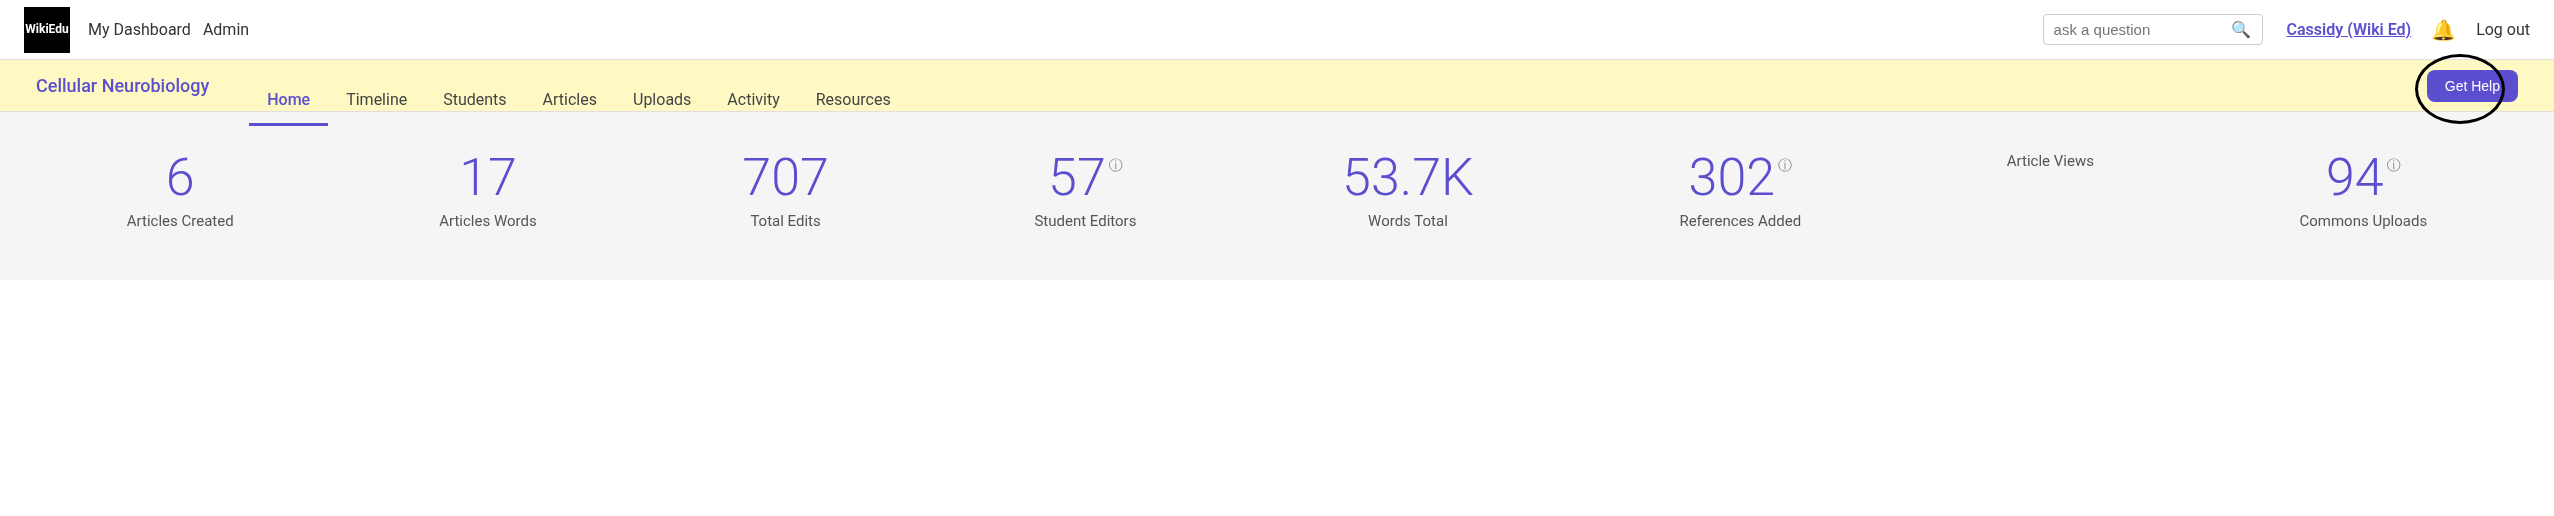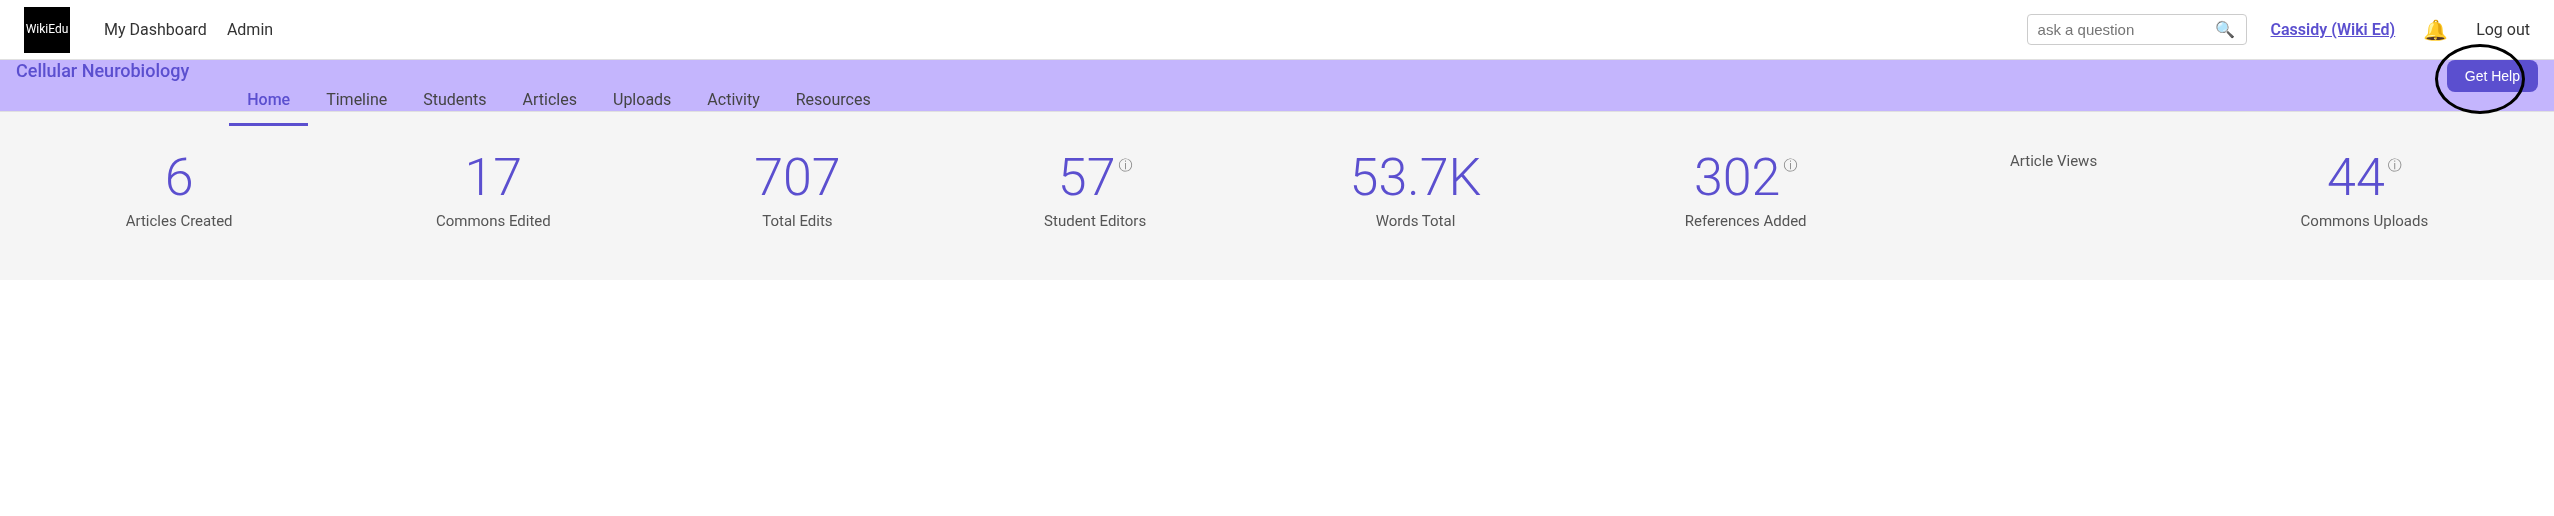--- a/index.html
+++ b/index.html
@@ -13,34 +13,33 @@
       height: 60px;
       border-bottom: 1px solid #e0e0e0;
       background: #fff;
     }
     .logo-box {
       width: 46px;
       height: 46px;
       background: #000;
       color: #fff;
       font-size: 12px;
-      font-weight: normal;
+      font-weight: bold;
       display: flex;
       align-items: center;
       justify-content: center;
       flex-shrink: 0;
       margin-right: 18px;
       line-height: 1.1;
       text-align: center;
     }
     .top-nav-links {
       display: flex;
-      gap: 20px;
+      gap: 12px;
       align-items: flex-end;
-      margin-left: 16px;
     }
     .top-nav-links a {
       text-decoration: none;
       color: #333;
       font-size: 16px;
     }
     .search-area {
       margin-left: auto;
       display: flex;
       align-items: center;
@@ -58,21 +57,21 @@
       width: 100%;
       background: transparent;
     }
     .search-icon-unicode {
       color: #888;
       font-size: 16px;
     }
     .user-area {
       display: flex;
       align-items: center;
-      gap: 28px;
+      gap: 20px;
       margin-left: 24px;
     }
     .user-name {
       color: #5b4fcf;
       font-weight: 600;
       text-decoration: underline;
       font-size: 16px;
       cursor: pointer;
     }
     .bell-icon {
@@ -83,24 +82,25 @@
     .logout-link {
       font-size: 16px;
       color: #333;
       cursor: pointer;
       text-decoration: none;
     }
 
     
     .sub-nav {
       display: flex;
-      padding: 0 16px;
+      align-items: center;
+      padding: 0 36px;
       height: 52px;
       border-bottom: 1px solid #e0e0e0;
-      background: #c4b5fd;
+      background: #fef9c3;
     }
     .course-title {
       color: #5b4fcf;
       font-size: 18px;
       font-weight: 500;
       margin-right: 40px;
       text-decoration: none;
     }
     .sub-nav-tabs {
       display: flex;
@@ -231,21 +231,21 @@
 <div class="stat-item">
       <div class="stat-value">
         <span>6</span>
       </div>
       <div class="stat-label">Articles Created</div>
     </div>
     <div class="stat-item">
       <div class="stat-value">
         <span>17</span>
       </div>
-      <div class="stat-label">Commons Edited</div>
+      <div class="stat-label">Articles Words</div>
     </div>
     <div class="stat-item">
       <div class="stat-value">
         <span>707</span>
       </div>
       <div class="stat-label">Total Edits</div>
     </div>
     <div class="stat-item">
       <div class="stat-value">
         <span>57</span>
@@ -264,18 +264,18 @@
         <span>302</span>
         <span class="stat-info-icon">ⓘ</span>
       </div>
       <div class="stat-label">References Added</div>
     </div>
     <div class="stat-item">
       <div class="stat-label">Article Views</div>
     </div>
     <div class="stat-item">
       <div class="stat-value">
-        <span>44</span>
+        <span>94</span>
         <span class="stat-info-icon">ⓘ</span>
       </div>
       <div class="stat-label">Commons Uploads</div>
     </div>
   </div>
 
 </body></html>

